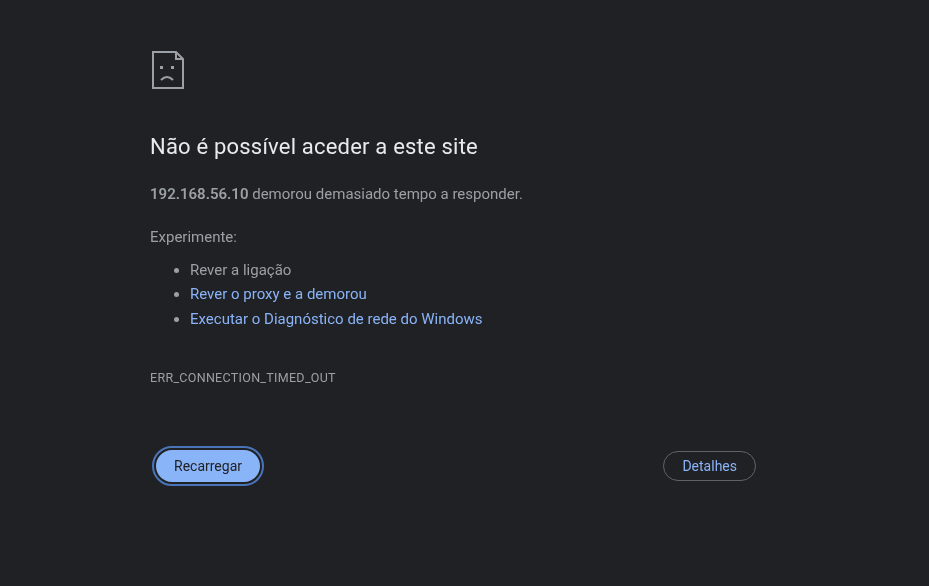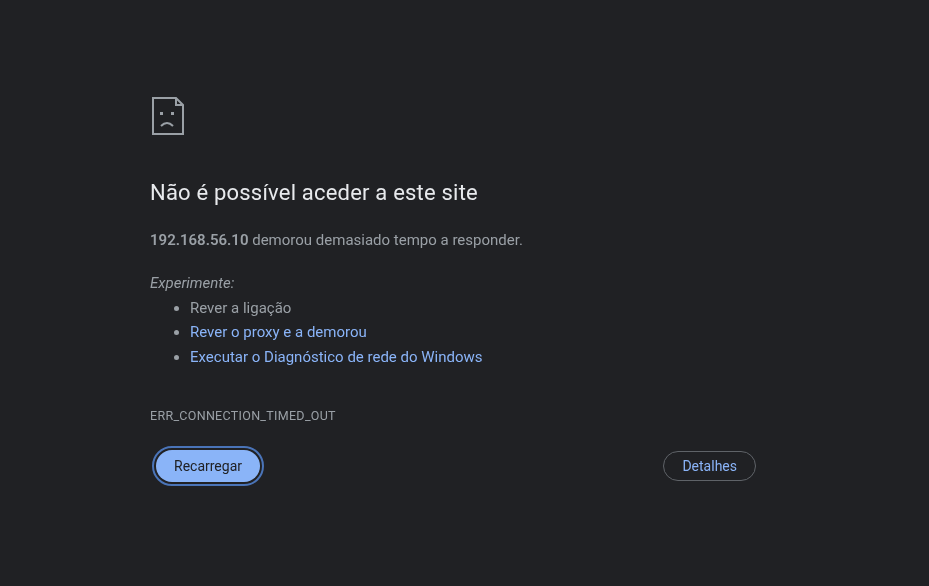--- a/index.html
+++ b/index.html
@@ -10,21 +10,21 @@
     body {
       width: 929px;
       height: 586px;
       background-color: #202124;
       font-family: 'Segoe UI', Roboto, Arial, sans-serif;
       color: #9aa0a6;
       overflow: hidden;
     }
     .container {
       padding-left: 150px;
-      padding-top: 96px;
+      padding-top: 50px;
       max-width: 750px;
     }
     .icon-wrap {
       margin-bottom: 44px;
     }
     .sad-page-icon {
       width: 36px;
       height: 40px;
       display: block;
     }
@@ -41,22 +41,21 @@
       margin-bottom: 22px;
       line-height: 1.5;
     }
     .subline strong {
       font-weight: 600;
       color: #9aa0a6;
     }
     .try-label {
       font-size: 15px;
       color: #9aa0a6;
-      margin-bottom: 4px;
-      font-style: italic;
+      margin-bottom: 12px;
     }
     .suggestions {
       list-style: disc;
       padding-left: 40px;
       margin-bottom: 38px;
     }
     .suggestions li {
       font-size: 15px;
       color: #9aa0a6;
       line-height: 1.65;

